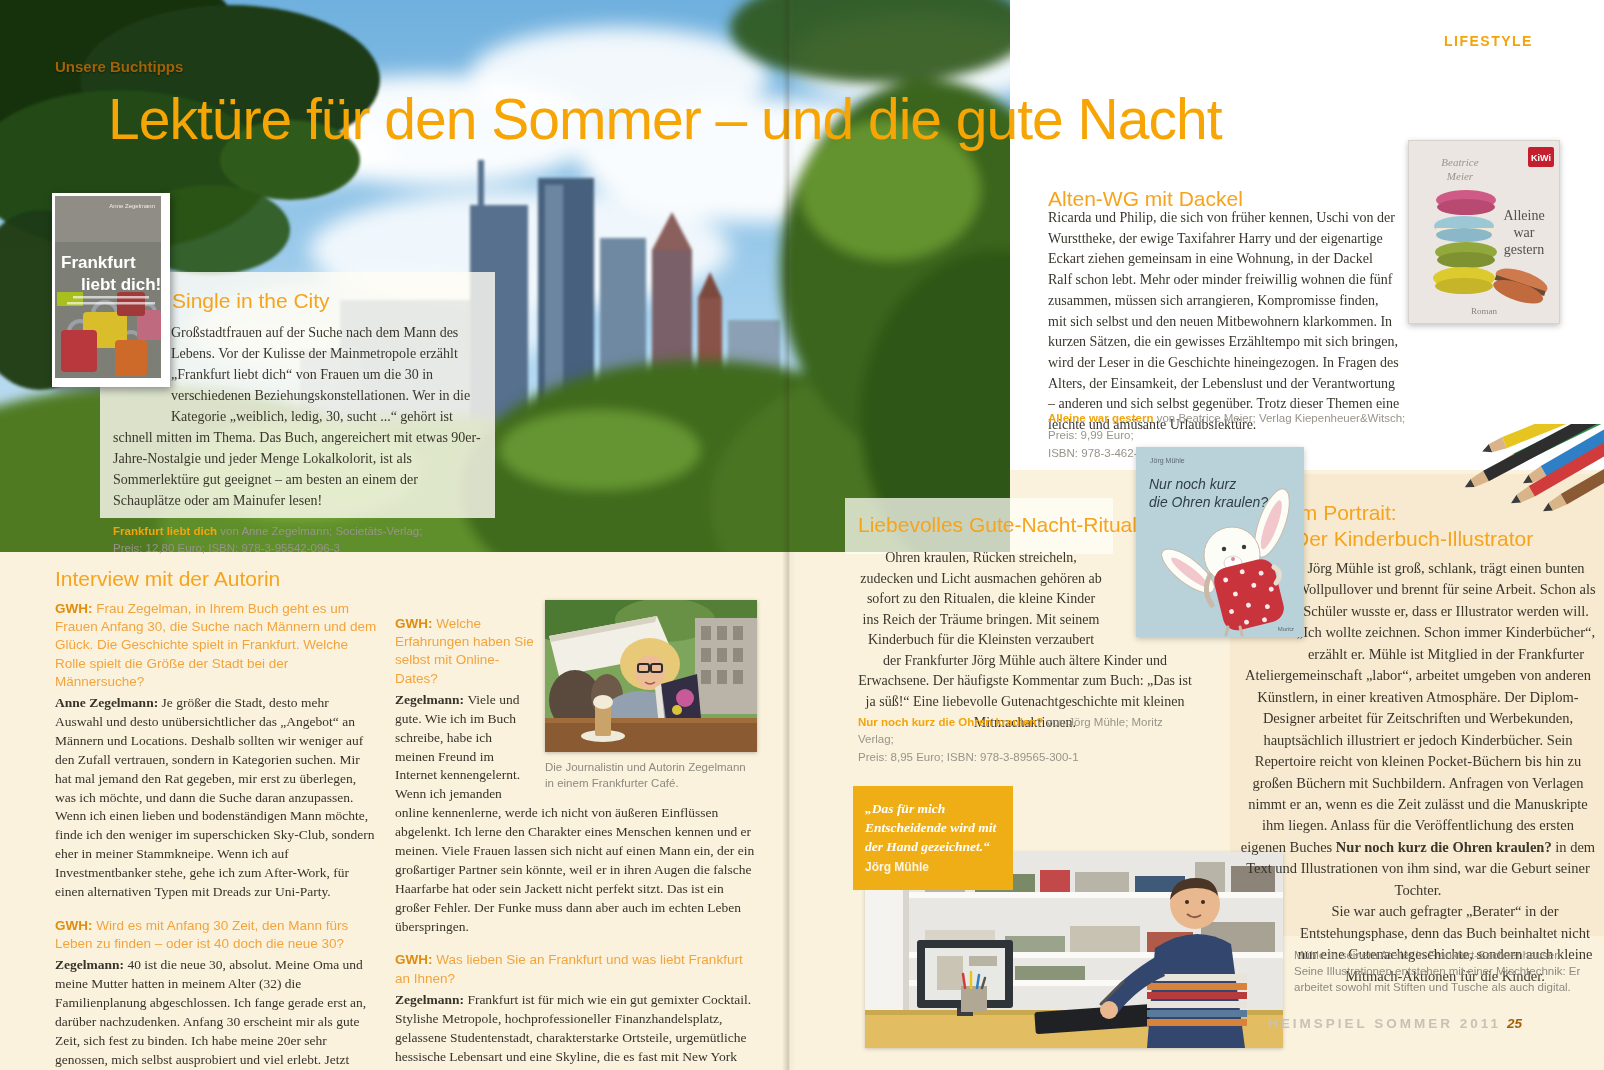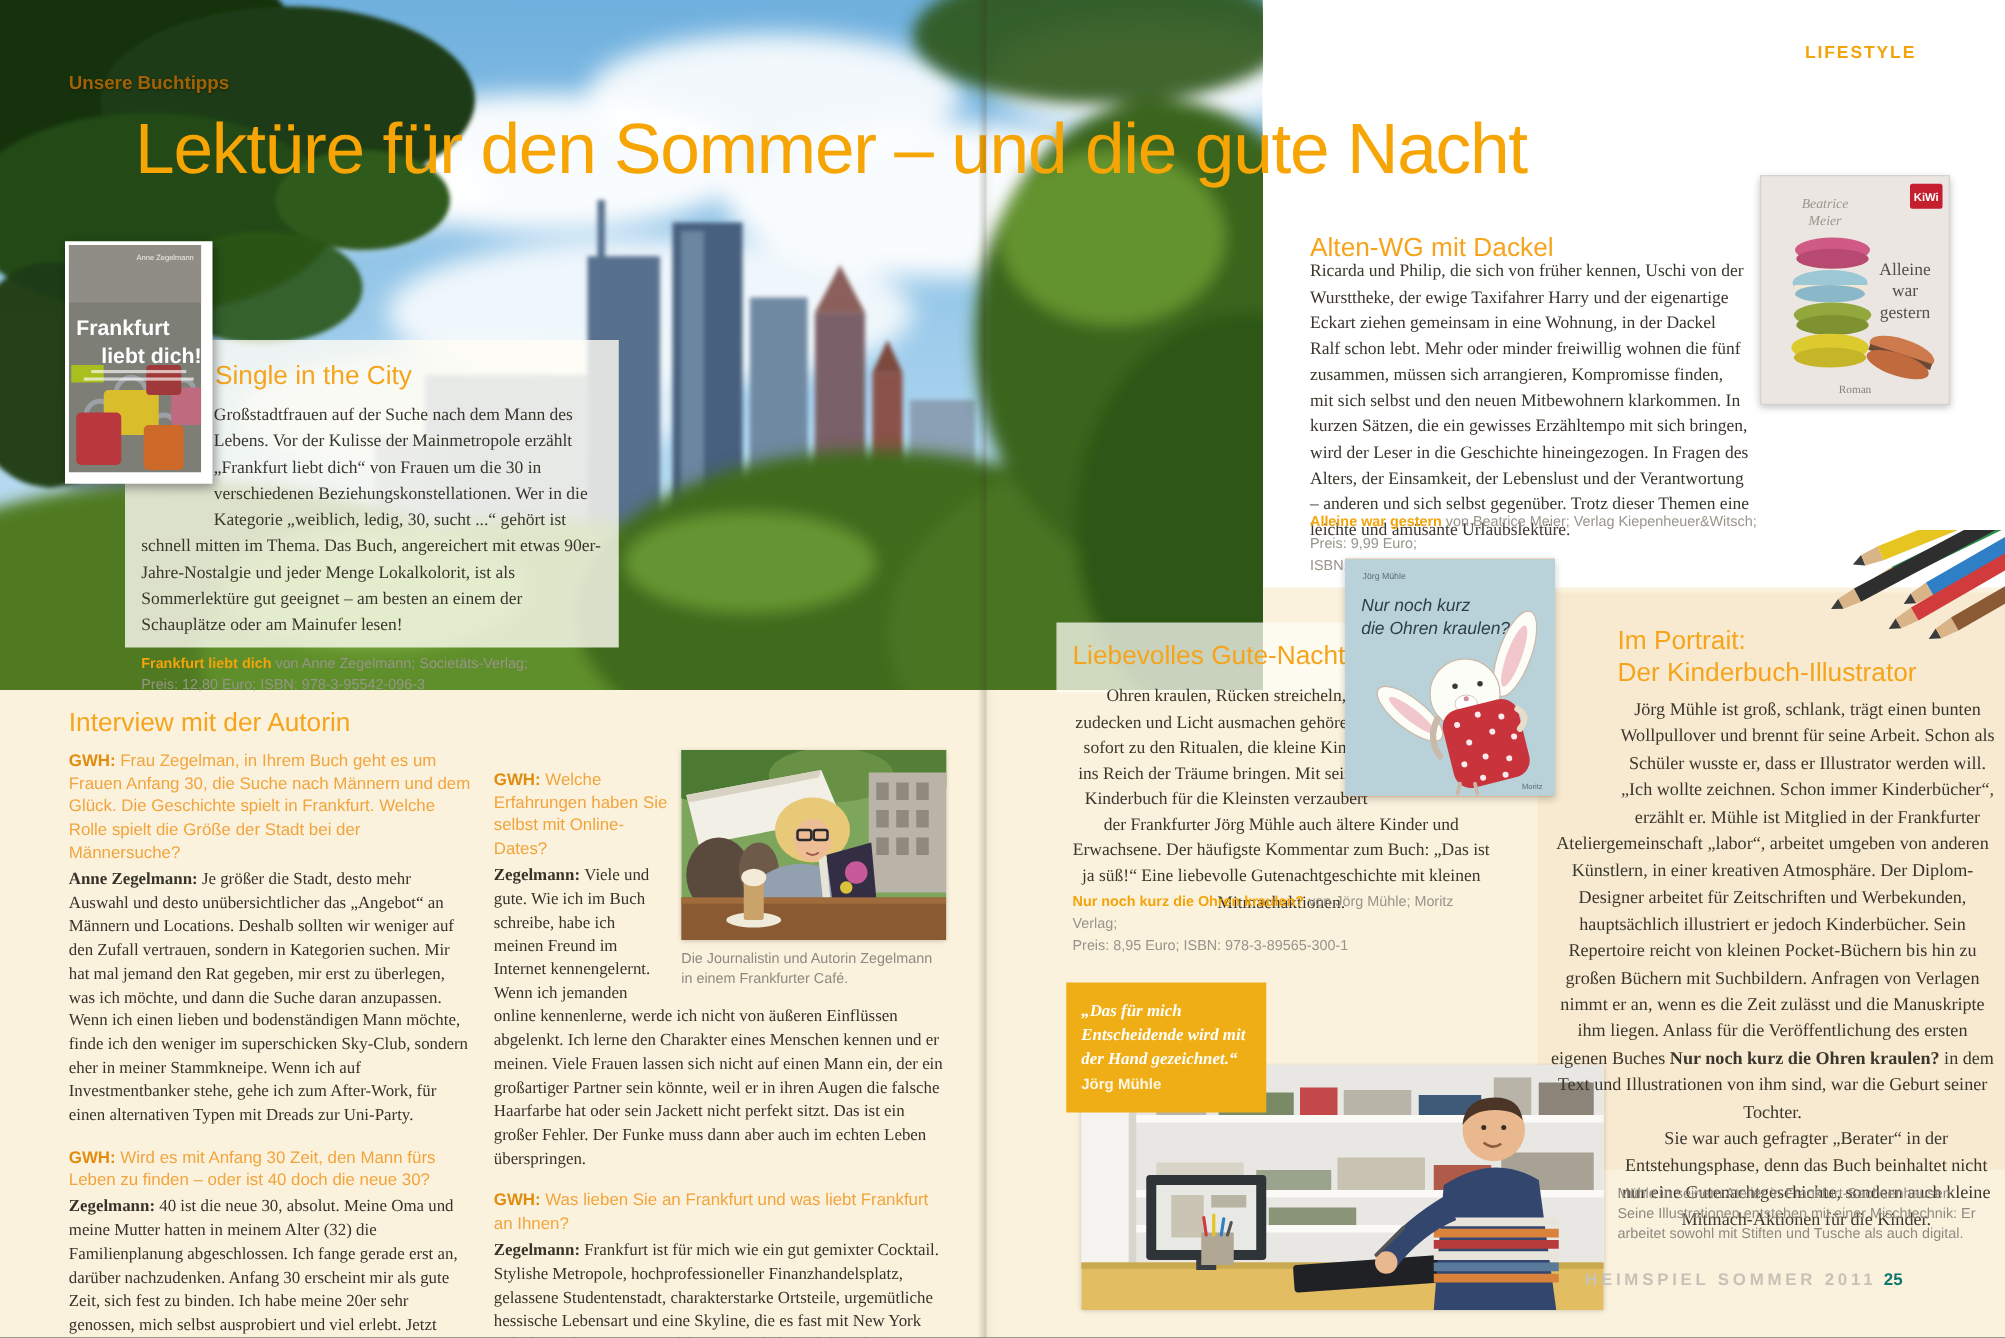--- a/index.html
+++ b/index.html
@@ -43,40 +43,40 @@
   .alten-head{left:1048px;top:176px;margin-top:10px;}
   .alten-body{left:1048px;top:208px;width:352px;font-size:14px;line-height:1.48;}
   .alten-credit{left:1048px;top:398px;width:360px;}
   .cover2{left:1408px;top:140px;width:152px;height:184px;box-shadow:0 2px 6px rgba(0,0,0,.25);background:#ebe6e1;}
   
   .gn-band{left:845px;top:498px;width:268px;height:56px;background:rgba(255,253,247,0.74);z-index:4;}
   .gn-head{left:858px;top:512px;z-index:5;}
   .gn-body{left:858px;top:548px;width:334px;font-size:14px;line-height:1.47;z-index:5;text-align:center;}
   .gn-spacer{float:right;width:88px;height:96px;}
   .gn-credit{left:858px;top:702px;width:334px;z-index:5;}
-  .cover3{left:1076px;top:447px;width:168px;height:190px;box-shadow:0 2px 6px rgba(0,0,0,.22);background:#f97316;z-index:6;}
+  .cover3{left:1136px;top:447px;width:168px;height:190px;box-shadow:0 2px 6px rgba(0,0,0,.22);background:#f97316;z-index:6;}
   
   .panel{left:1230px;top:474px;width:374px;height:462px;background:#f7ead0;}
   .pt-head{left:1294px;top:500px;z-index:5;}
   .pt-body{left:1239px;top:558px;width:358px;font-size:14.5px;line-height:1.48;z-index:5;text-align:center;}
   .pt-spacer{float:left;width:56px;height:90px;}
   .pt-p3{margin-left:56px;width:300px;}
   .pt-caption{left:1294px;top:940px;width:300px;z-index:5;}
   .pencils{left:1436px;top:424px;width:168px;height:98px;z-index:7;}
   
   .quote{left:853px;top:786px;width:160px;height:104px;background:#efae16;z-index:8;padding:13px 12px;box-sizing:border-box;}
   .quote-text{font-family:"Liberation Serif",serif;font-style:italic;font-weight:bold;font-size:13.5px;line-height:1.42;color:#ffffff;}
   .quote-author{font-size:12px;font-weight:bold;color:#fdf6e4;margin-top:4px;}
   
   .atelier{left:865px;top:852px;width:418px;height:196px;box-shadow:0 1px 4px rgba(0,0,0,.2);}
   
   .cover1{left:52px;top:193px;width:112px;height:188px;z-index:6;background:#fff;padding:3px;box-shadow:2px 3px 8px rgba(0,0,0,.4);}
   
   .footer{left:1240px;top:1016px;width:310px;text-align:center;font-size:13.5px;font-weight:bold;letter-spacing:3px;color:#c8c2b6;z-index:5;}
-  .footer .pn{color:#0f766e;margin-left:6px;letter-spacing:0;}
+  .footer .pn{color:#a16207;margin-left:6px;letter-spacing:0;font-style:italic;}
   svg{display:block;}
 </style>
 </head>
 <body>
 
 <div class="page">
 
   <div class="abs white-top"></div>
 
   <div class="abs photo-wrap">

